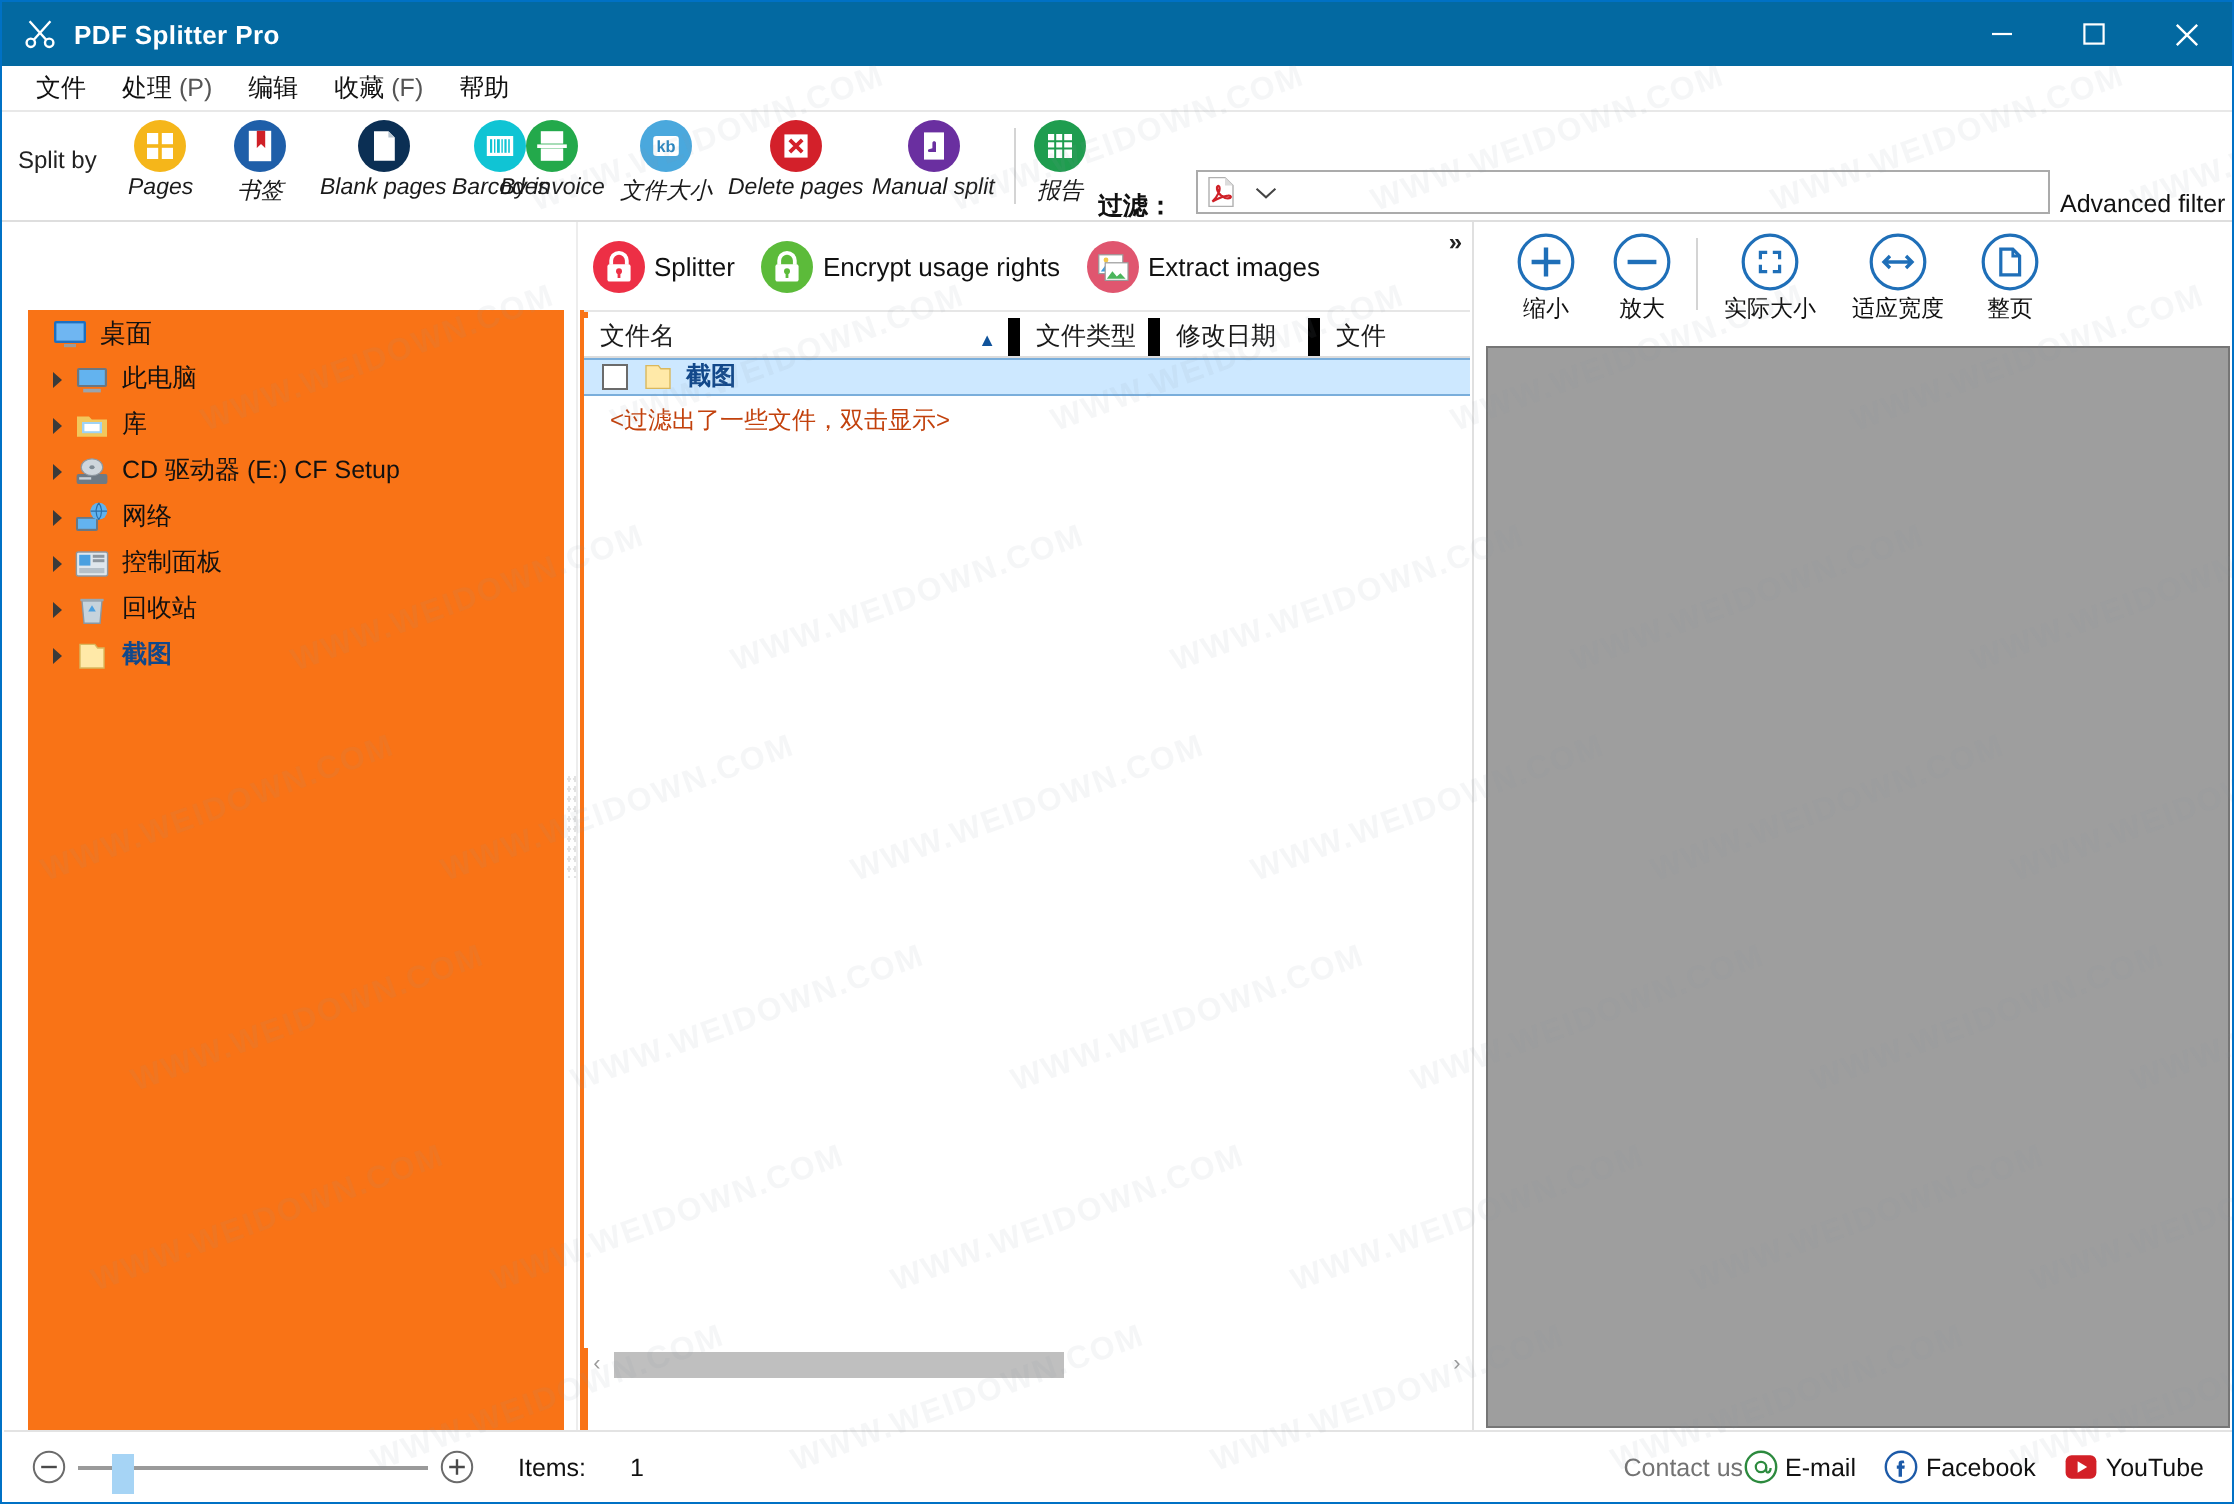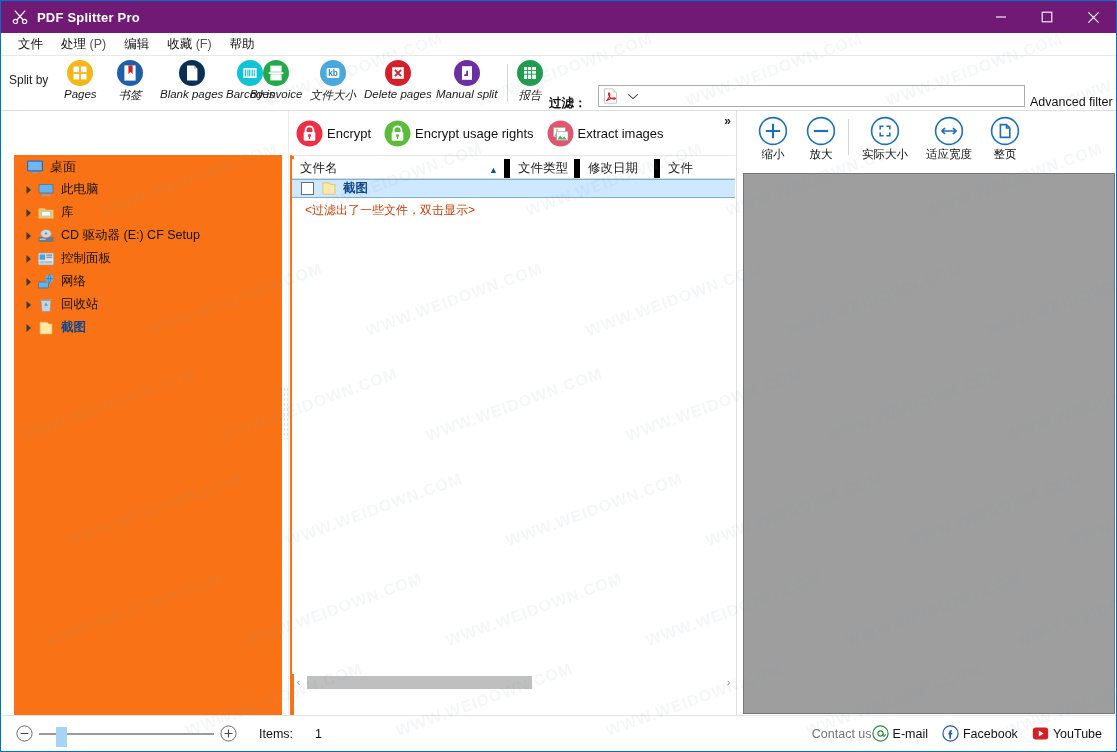--- a/index.html
+++ b/index.html
@@ -16,21 +16,21 @@
     position:relative;
     width:1117px; height:752px;
     border:1px solid #0071c5;
     background:#fff;
     overflow:hidden;
   }
 
   
   .titlebar {
     position:absolute; left:0; top:0; width:1115px; height:32px;
-    background:#701a75; color:#fff;
+    background:#0369a1; color:#fff;
     display:flex; align-items:center;
   }
   .title-ico {
     width:18px; height:18px; margin-left:10px; margin-right:8px;
     display:flex; align-items:center; justify-content:center;
     font-size:15px; color:#fff; line-height:1;
   }
   .title-text {
     font-size:13px; font-weight:bold; letter-spacing:.2px; color:#fff;
   }
@@ -504,45 +504,45 @@
     </div>
 
     <div class="tnode">
       <span class="tarrow">
         <svg width="8" height="10" viewBox="0 0 8 10">
             <path d="M1.5 1 6 5l-4.5 4z" fill="#3a3a3a"></path>
           </svg>
       </span>
       <span class="tico">
         <svg viewBox="0 0 18 18" width="18" height="18">
+          <rect x="1" y="8.5" width="11" height="7" rx="1" fill="#6b7782"></rect>
+          <rect x="2" y="9.4" width="9" height="5" fill="#63b3ef"></rect>
+          <circle cx="12.4" cy="5.6" r="4.2" fill="#5fb2ef"></circle>
+          <path d="M8.3 5.6h8.2M12.4 1.4c1.8 2.4 1.8 6 0 8.4M12.4 1.4c-1.8 2.4-1.8 6 0 8.4" stroke="#2b6ea8" stroke-width=".6" fill="none"></path>
+        </svg>
+      </span>
+      <span class="tlabel">网络</span>
+    </div>
+
+    <div class="tnode">
+      <span class="tarrow">
+        <svg width="8" height="10" viewBox="0 0 8 10">
+            <path d="M1.5 1 6 5l-4.5 4z" fill="#3a3a3a"></path>
+          </svg>
+      </span>
+      <span class="tico">
+        <svg viewBox="0 0 18 18" width="18" height="18">
           <rect x="1.2" y="3" width="15.6" height="12" rx="1" fill="#dfe6ec" stroke="#8e979f" stroke-width=".7"></rect>
           <rect x="2.6" y="4.4" width="5.6" height="5.4" fill="#4aa0e0"></rect>
           <rect x="9.4" y="4.4" width="5.8" height="1.5" fill="#8e979f"></rect>
           <rect x="9.4" y="6.6" width="5.8" height="1.5" fill="#8e979f"></rect>
           <rect x="2.6" y="11" width="12.6" height="2.6" fill="#b5c0c9"></rect>
         </svg>
       </span>
       <span class="tlabel">控制面板</span>
-    </div>
-
-    <div class="tnode">
-      <span class="tarrow">
-        <svg width="8" height="10" viewBox="0 0 8 10">
-            <path d="M1.5 1 6 5l-4.5 4z" fill="#3a3a3a"></path>
-          </svg>
-      </span>
-      <span class="tico">
-        <svg viewBox="0 0 18 18" width="18" height="18">
-          <rect x="1" y="8.5" width="11" height="7" rx="1" fill="#6b7782"></rect>
-          <rect x="2" y="9.4" width="9" height="5" fill="#63b3ef"></rect>
-          <circle cx="12.4" cy="5.6" r="4.2" fill="#5fb2ef"></circle>
-          <path d="M8.3 5.6h8.2M12.4 1.4c1.8 2.4 1.8 6 0 8.4M12.4 1.4c-1.8 2.4-1.8 6 0 8.4" stroke="#2b6ea8" stroke-width=".6" fill="none"></path>
-        </svg>
-      </span>
-      <span class="tlabel">网络</span>
     </div>
 
     <div class="tnode">
       <span class="tarrow">
         <svg width="8" height="10" viewBox="0 0 8 10">
             <path d="M1.5 1 6 5l-4.5 4z" fill="#3a3a3a"></path>
           </svg>
       </span>
       <span class="tico">
         <svg viewBox="0 0 18 18" width="18" height="18">
@@ -580,21 +580,21 @@
       <div class="act-btn" style="margin-left:4px">
         <span class="ic">
           <svg viewBox="0 0 27 27" width="27" height="27">
             <circle cx="13.5" cy="13.5" r="13" fill="#ed2f45"></circle>
             <path d="M9.6 12.4v-2.1a3.9 3.9 0 0 1 7.8 0v2.1" fill="none" stroke="#fff" stroke-width="1.9"></path>
             <rect x="7.7" y="12.1" width="11.6" height="8.7" rx="1.1" fill="#fff"></rect>
             <circle cx="13.5" cy="15.6" r="1.5" fill="#ed2f45"></circle>
             <rect x="12.8" y="15.6" width="1.4" height="3.4" fill="#ed2f45"></rect>
           </svg>
         </span>
-        <span class="lb">Encrypt</span>
+        <span class="lb">Splitter</span>
       </div>
 
       <div class="act-btn" style="margin-left:13px">
         <span class="ic">
           <svg viewBox="0 0 27 27" width="27" height="27">
             <circle cx="13.5" cy="13.5" r="13" fill="#5cbb3a"></circle>
             <path d="M9.6 12.4v-2.1a3.9 3.9 0 0 1 7.8 0v2.1" fill="none" stroke="#fff" stroke-width="1.9"></path>
             <rect x="7.7" y="12.1" width="11.6" height="8.7" rx="1.1" fill="#fff"></rect>
             <circle cx="13.5" cy="15.6" r="1.5" fill="#5cbb3a"></circle>
             <rect x="12.8" y="15.6" width="1.4" height="3.4" fill="#5cbb3a"></rect>

